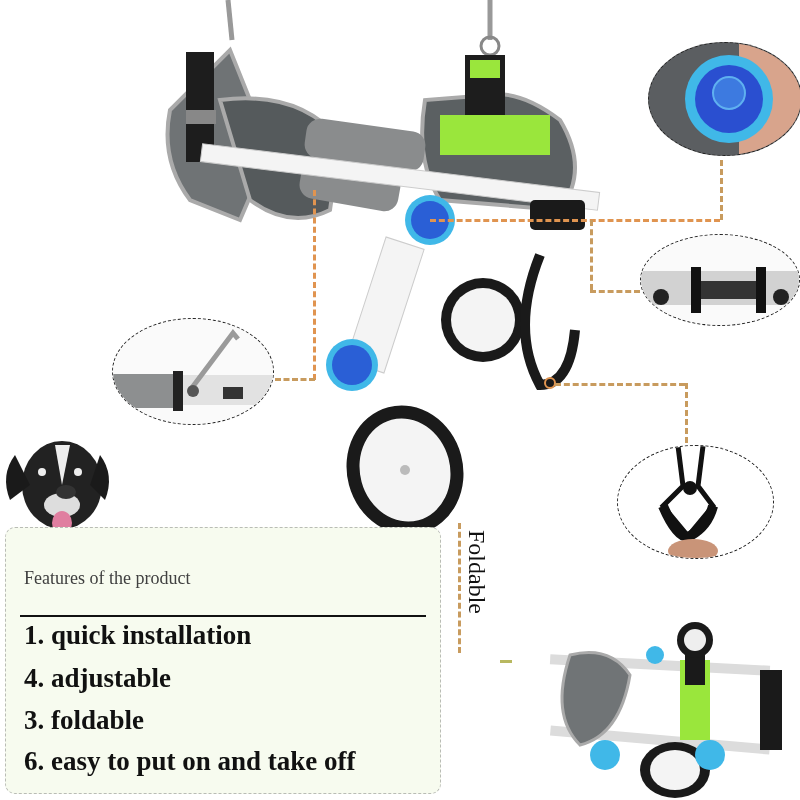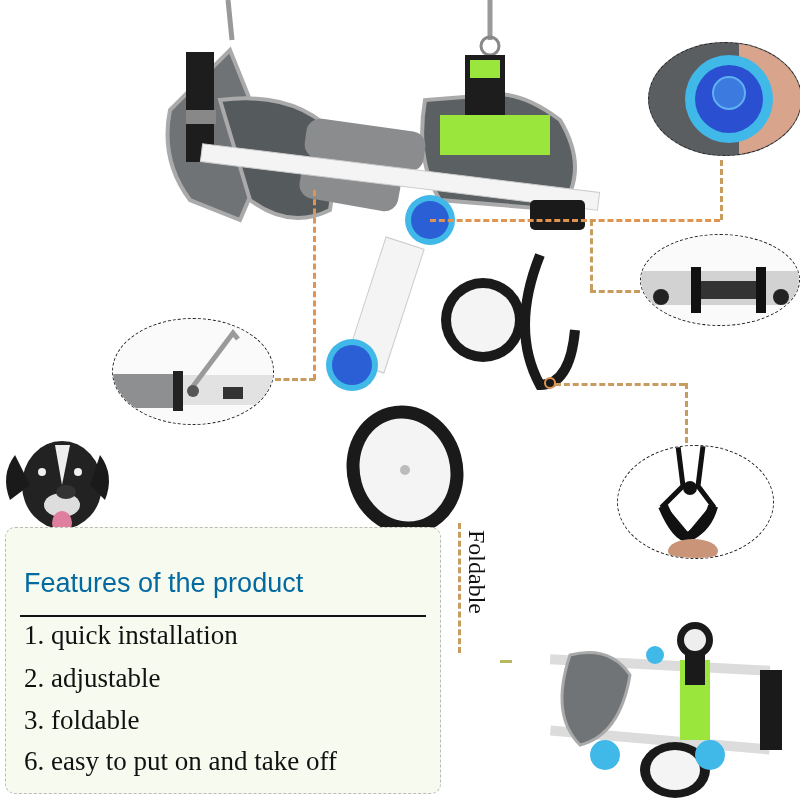--- a/index.html
+++ b/index.html
@@ -27,30 +27,31 @@
 
     
     .features-box {
       position: absolute; left: 5px; top: 527px; width: 434px; height: 265px;
       background: #f7fbef;
       border: 1px dashed #b9bcb5;
       border-radius: 10px;
     }
     .features-title {
       position: absolute; left: 24px; top: 568px;
-      font-size: 27px; color: #0369a1; white-space: nowrap;
-      font-family: Liberation Sans, sans-serif;
+      font-size: 18px; color: #404040; white-space: nowrap;
+      font-family: Liberation Serif, serif;
     }
     .features-rule {
       position: absolute; left: 20px; top: 615px; width: 406px; height: 2px; background: #111;
     }
     .feature-item {
       position: absolute; left: 24px;
       font-size: 27px; color: #111; white-space: nowrap;
       font-family: "Liberation Serif", serif;
+      font-weight: bold;
     }
 
     .foldable-label {
       position: absolute; left: 462px; top: 530px;
       font-size: 24px; color: #111;
       font-family: "Liberation Serif", serif;
       transform-origin: left top;
       transform: translate(28px, 0) rotate(90deg);
       white-space: nowrap;
     }
@@ -163,21 +164,21 @@
   <circle cx="42" cy="42" r="4" fill="#eee"></circle>
   <circle cx="78" cy="42" r="4" fill="#eee"></circle>
   <ellipse cx="30" cy="115" rx="18" ry="15" fill="#e8e8e8"></ellipse>
   <ellipse cx="75" cy="118" rx="15" ry="13" fill="#e8e8e8"></ellipse>
 </svg>
 
 <div class="features-box"></div>
 <div class="features-title">Features of the product</div>
 <div class="features-rule"></div>
 <div class="feature-item" style="top:620px;">1. quick installation</div>
-<div class="feature-item" style="top:663px;">2. adjustable</div>
+<div class="feature-item" style="top:663px;">4. adjustable</div>
 <div class="feature-item" style="top:705px;">3. foldable</div>
 <div class="feature-item" style="top:746px;">6. easy to put on and take off</div>
 
 <div class="foldable-label">Foldable</div>
 
 <svg class="abs" style="left:510px;top:615px" width="290" height="185" viewBox="0 0 290 185">
   <rect x="40" y="45" width="220" height="10" fill="#dcdcdc" transform="rotate(3 150 50)"></rect>
   <rect x="40" y="120" width="220" height="10" fill="#dcdcdc" transform="rotate(5 150 125)"></rect>
   <path d="M60,40 Q100,30 120,60 Q110,120 70,130 Q40,100 60,40 Z" fill="#707476" stroke="#aaa" stroke-width="3"></path>
   <rect x="170" y="45" width="30" height="80" fill="#9ae63c"></rect>

